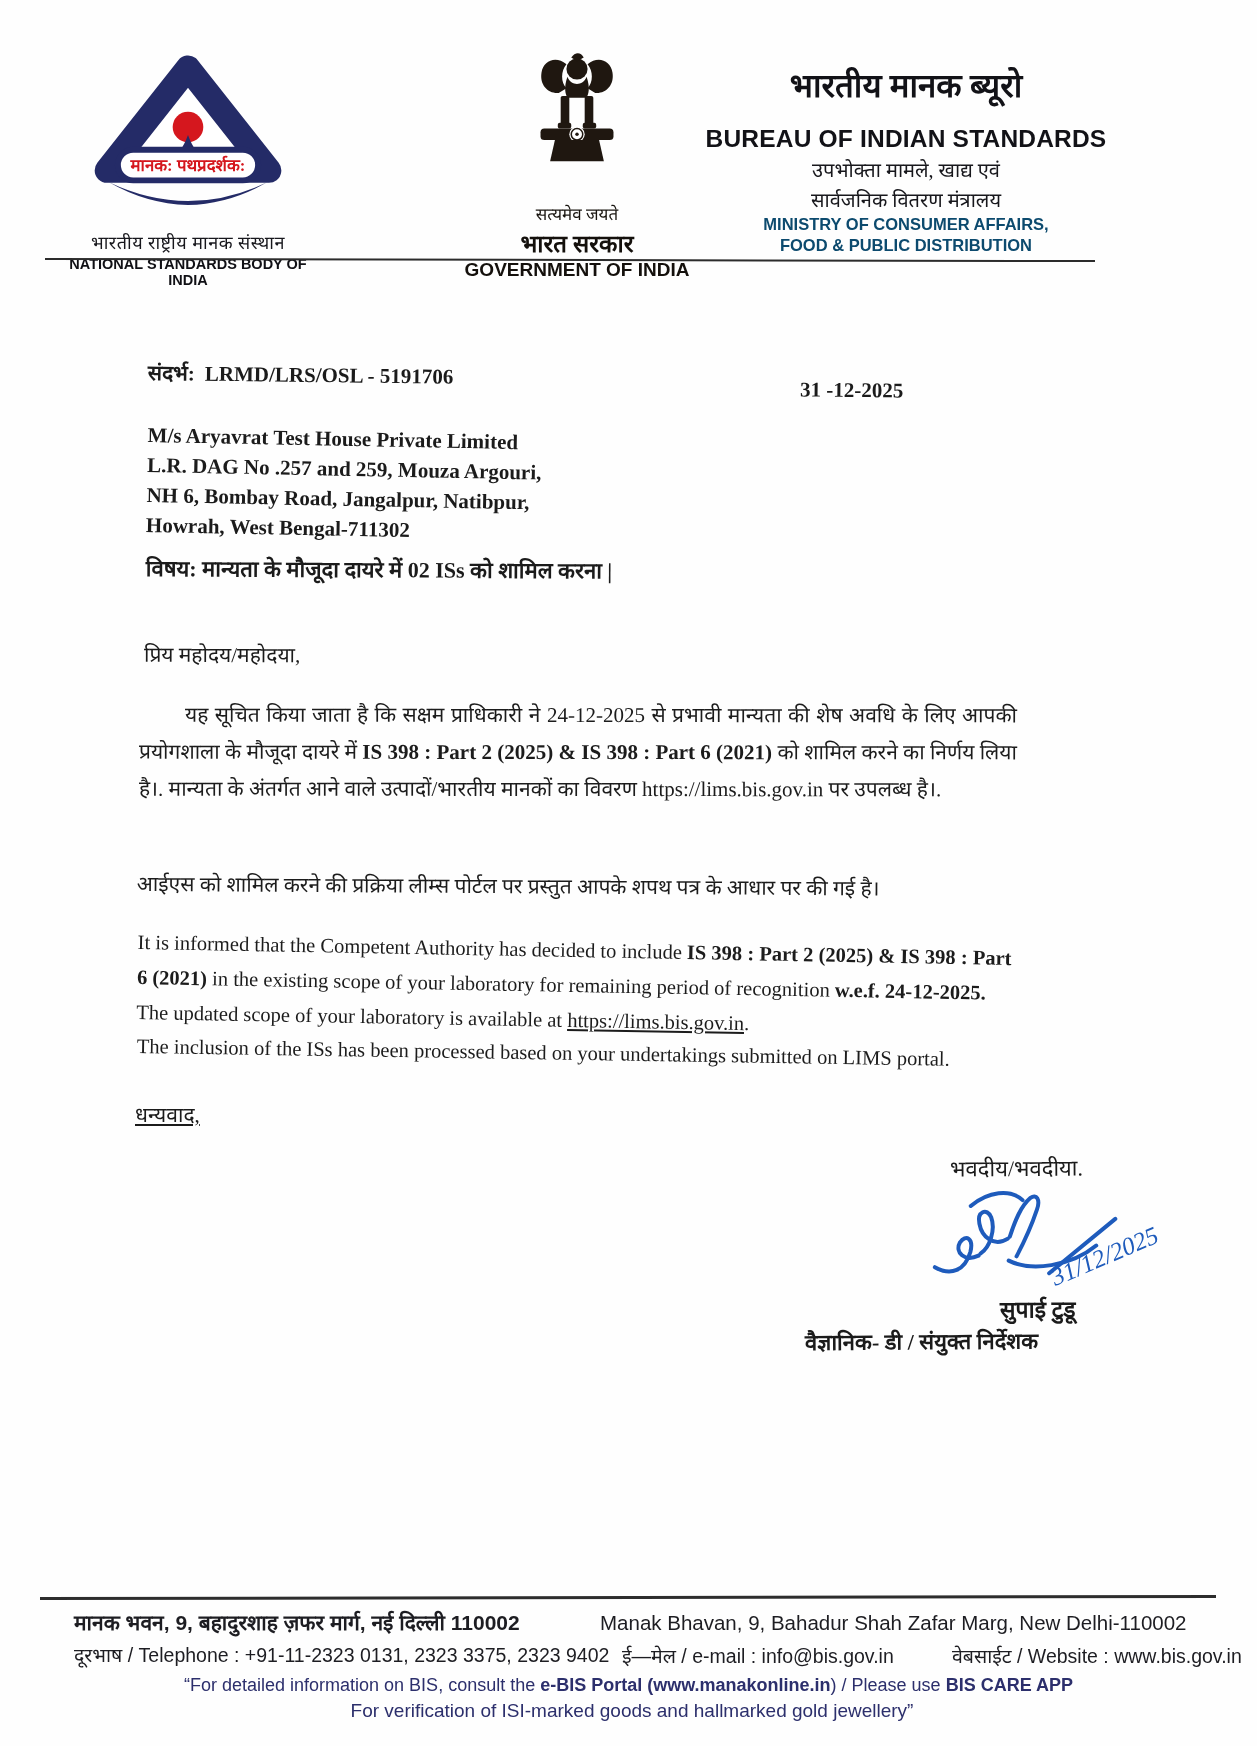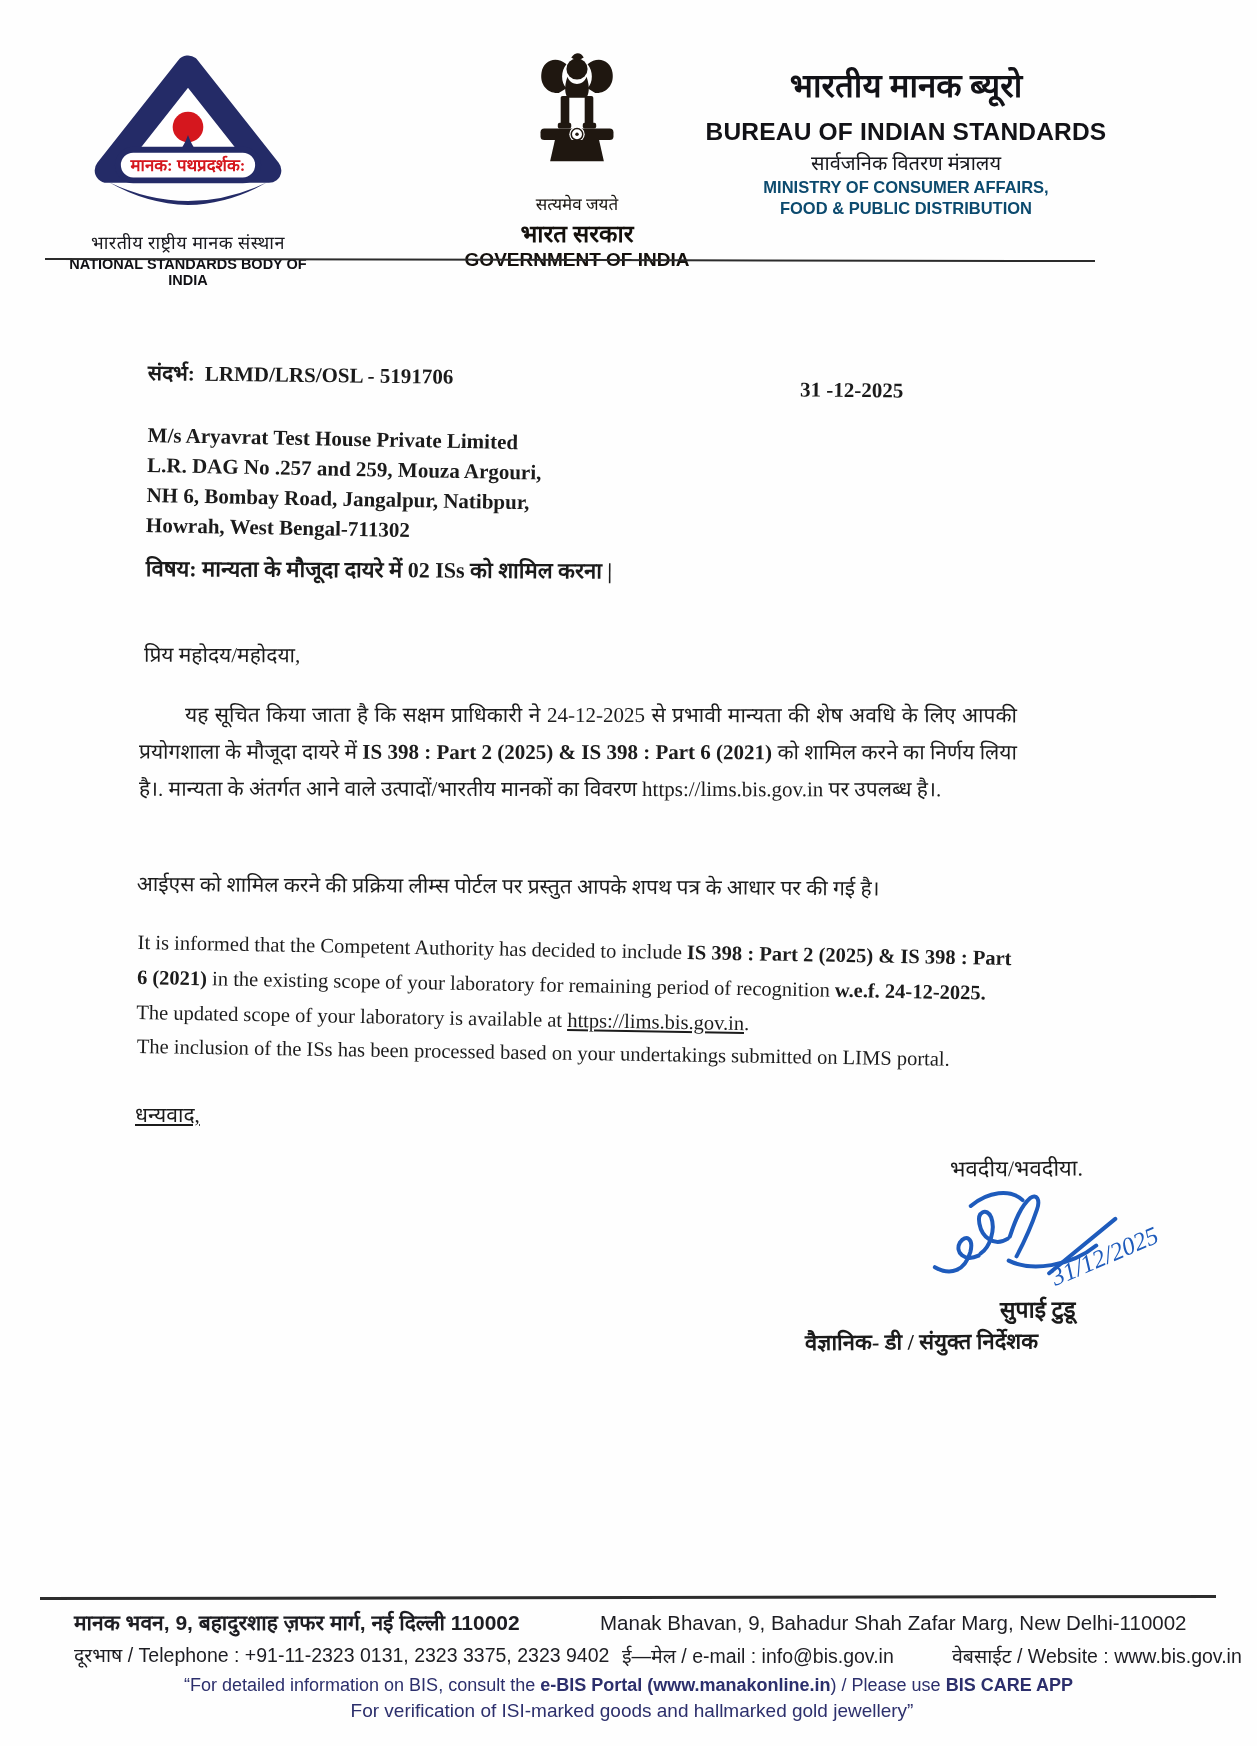--- a/index.html
+++ b/index.html
@@ -9,27 +9,27 @@
     background:#fefefe; overflow:hidden; color:#1b1b1b;
     font-family:"Liberation Serif","DejaVu Serif",serif;
   }
 
   
   .logo-block { position:absolute; left:62px; top:52px; width:252px; text-align:center; }
   .logo-org-hi { font-size:18px; color:#17171c; margin-top:16px; letter-spacing:.5px; }
   .logo-org-en { font-size:14.5px; font-weight:bold; font-family:"Liberation Sans","DejaVu Sans",sans-serif; color:#101015; margin-top:2px; }
 
   .emblem-block { position:absolute; left:452px; top:48px; width:250px; text-align:center; }
-  .emblem-motto { font-size:17px; color:#17130e; margin-top:2px; }
+  .emblem-motto { font-size:17px; color:#17130e; margin-top:12px; }
   .emblem-govt-hi { font-size:24px; font-weight:bold; color:#14100c; margin-top:1px; }
   .emblem-govt-en { font-size:19px; font-weight:bold; font-family:"Liberation Sans","DejaVu Sans",sans-serif; color:#14100c; }
 
   .bureau-block { position:absolute; left:688px; top:62px; width:436px; text-align:center; }
   .bureau-hi { font-size:33px; font-weight:bold; color:#121217; }
-  .bureau-en { font-size:24.5px; font-weight:bold; font-family:"Liberation Sans","DejaVu Sans",sans-serif; color:#121217; margin-top:11px; letter-spacing:.2px; }
+  .bureau-en { font-size:24.5px; font-weight:bold; font-family:"Liberation Sans","DejaVu Sans",sans-serif; color:#121217; margin-top:18px; letter-spacing:.2px; }
   .ministry-hi { font-size:20px; color:#17171c; margin-top:3px; }
   .ministry-en { font-size:16.5px; font-weight:bold; font-family:"Liberation Sans","DejaVu Sans",sans-serif; color:#0c4a6e; margin-top:2px; }
 
   .header-rule { position:absolute; left:45px; top:259px; width:1050px; height:2px; background:#2c2c2c; transform:rotate(.12deg); }
 
   
   .ref-row { position:absolute; left:148px; top:358px; font-size:21px; font-weight:bold; transform:rotate(.7deg); transform-origin:left top; }
   .ref-label { margin-right:10px; }
   .letter-date { position:absolute; left:800px; top:378px; font-size:21px; font-weight:bold; transform:rotate(.6deg); }
 
@@ -106,20 +106,21 @@
       </g>
     </svg>
     <div class="emblem-motto">सत्यमेव जयते</div>
     <div class="emblem-govt-hi">भारत सरकार</div>
     <div class="emblem-govt-en">GOVERNMENT OF INDIA</div>
   </div>
 
   <div class="bureau-block">
     <div class="bureau-hi">भारतीय मानक ब्यूरो</div>
     <div class="bureau-en">BUREAU OF INDIAN STANDARDS</div>
+    <div class="ministry-hi">उपभोक्ता मामले, खाद्य एवं</div>
     <div class="ministry-hi">सार्वजनिक वितरण मंत्रालय</div>
     <div class="ministry-en">MINISTRY OF CONSUMER AFFAIRS,</div>
     <div class="ministry-en">FOOD &amp; PUBLIC DISTRIBUTION</div>
   </div>
 
   <div class="header-rule"></div>
 
   <div class="ref-row">
     <span class="ref-label">संदर्भ:</span><span>LRMD/LRS/OSL - 5191706</span>
   </div>

